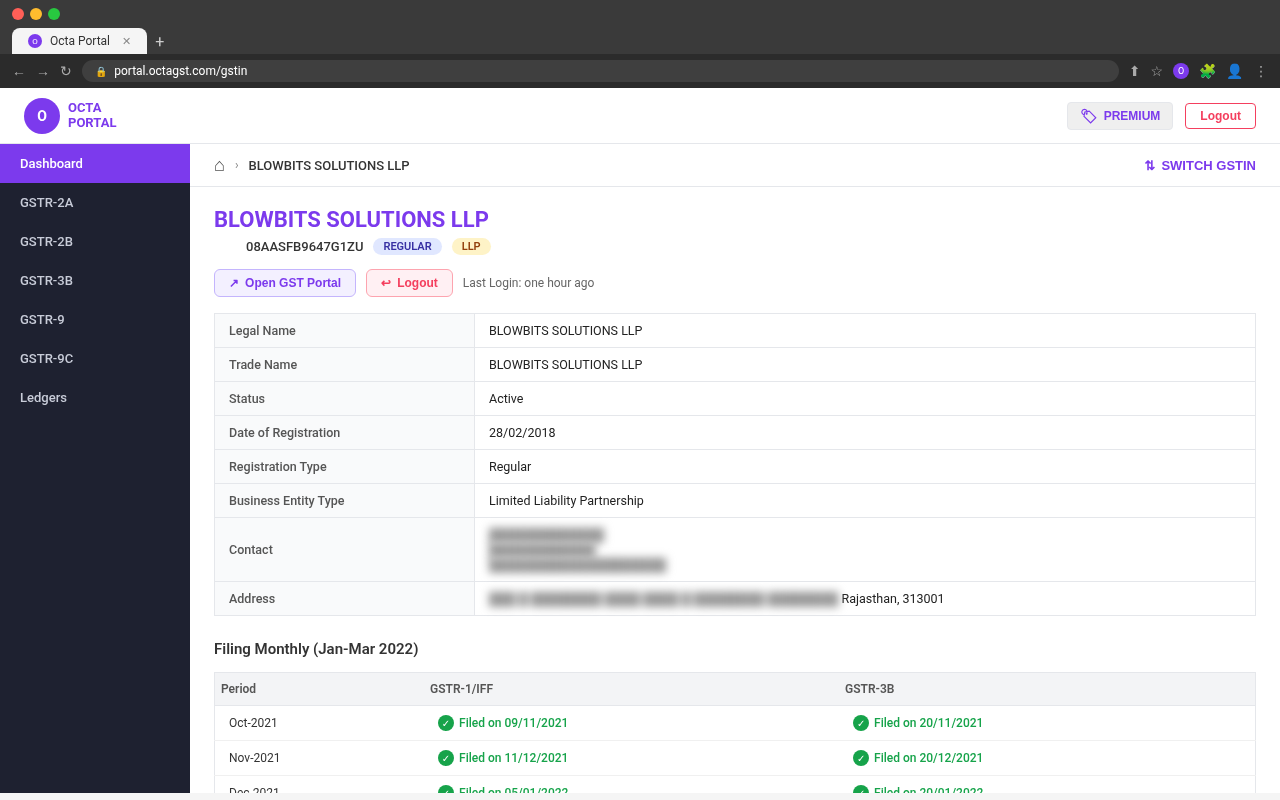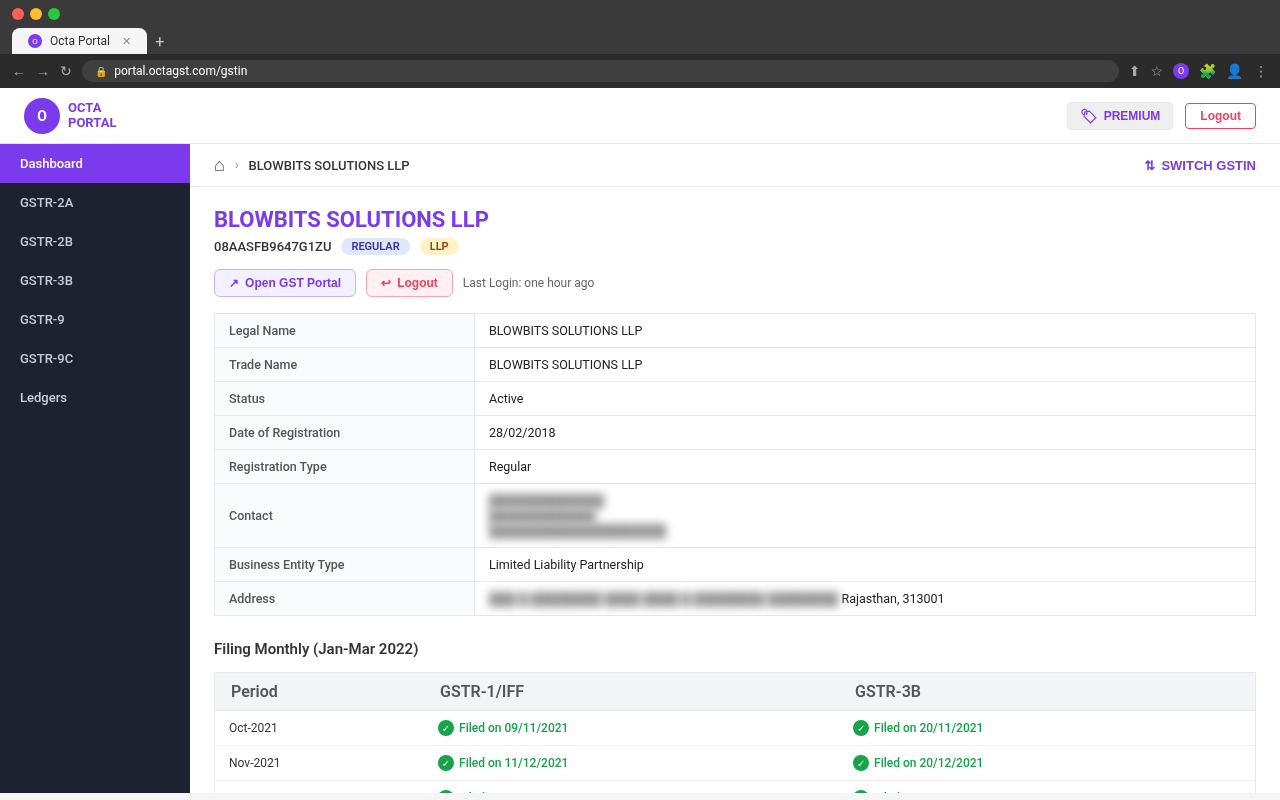--- a/index.html
+++ b/index.html
@@ -57,21 +57,21 @@
     .breadcrumb-text { font-size: 13px; color: #333; font-weight: 500; }
     .switch-gstin-btn { display: flex; align-items: center; gap: 6px; color: #7c3aed; font-size: 13px; font-weight: 600; cursor: pointer; border: none; background: none; }
 
     
     .main-content { padding: 20px 24px; }
 
     .top-section { display: flex; align-items: flex-start; justify-content: space-between; margin-bottom: 16px; }
     .company-info { }
     .company-name { color: #7c3aed; font-size: 22px; font-weight: 700; margin-bottom: 6px; }
     .gstin-row { display: flex; align-items: center; gap: 10px; margin-bottom: 14px; }
-    .gstin-number { font-size: 13px; color: #333; font-weight: 500; }
+    .gstin-number { font-size: 13px; color: #333; font-weight: 500; margin-left: 32px; }
     .badge { padding: 2px 10px; border-radius: 20px; font-size: 11px; font-weight: 600; }
     .badge-regular { background: #e0e7ff; color: #3730a3; }
     .badge-llp { background: #fef3c7; color: #92400e; }
     .action-row { display: flex; align-items: center; gap: 10px; }
     .open-portal-btn { display: flex; align-items: center; gap: 6px; background: #f3f0ff; color: #7c3aed; border: 1px solid #c4b5fd; padding: 6px 14px; border-radius: 6px; font-size: 12px; font-weight: 600; cursor: pointer; }
     .logout-btn { display: flex; align-items: center; gap: 6px; background: #fff0f3; color: #f43f5e; border: 1px solid #fda4af; padding: 6px 14px; border-radius: 6px; font-size: 12px; font-weight: 600; cursor: pointer; }
     .last-login { font-size: 12px; color: #666; }
 
     .page-title { color: #06b6d4; font-size: 22px; font-weight: 700; text-align: right; flex: 1; margin-left: 20px; }
 
@@ -80,21 +80,21 @@
     .info-table tr { border-bottom: 1px solid #e5e7eb; }
     .info-table td { padding: 9px 14px; font-size: 12.5px; }
     .info-table td:first-child { width: 260px; background: #f9fafb; color: #555; font-weight: 500; border-right: 1px solid #e5e7eb; }
     .info-table td:last-child { color: #222; }
     .blurred { filter: blur(4px); color: #999; display: inline-block; }
 
     
     .filing-title { font-size: 15px; font-weight: 600; color: #333; margin-bottom: 14px; }
 
     .filing-table { width: 100%; border-collapse: collapse; border: 1px solid #e5e7eb; }
-    .filing-table th { background: #f3f4f6; padding: 9px 16px; text-align: left; font-size: 16px; font-weight: 600; color: #555; border-bottom: 1px solid #e5e7eb; }
+    .filing-table th { background: #f3f4f6; padding: 9px 6px; text-align: left; font-size: 12px; font-weight: 600; color: #555; border-bottom: 1px solid #e5e7eb; }
     .filing-table td { padding: 9px 14px; font-size: 12px; border-bottom: 1px solid #f0f0f0; color: #333; }
     .filed-text { color: #16a34a; font-size: 12px; font-weight: 500; display: flex; align-items: center; gap: 5px; }
     .check-circle { width: 16px; height: 16px; background: #16a34a; border-radius: 50%; display: inline-flex; align-items: center; justify-content: center; color: white; font-size: 10px; flex-shrink: 0; }
   </style>
 </head>
 <body>
 
 <div class="browser-chrome">
   <div class="browser-titlebar">
     <div class="browser-dots">
@@ -214,30 +214,30 @@
           </tr>
           <tr>
             <td>Date of Registration</td>
             <td>28/02/2018</td>
           </tr>
           <tr>
             <td>Registration Type</td>
             <td>Regular</td>
           </tr>
           <tr>
+            <td>Business Entity Type</td>
+            <td>Limited Liability Partnership</td>
+          </tr>
+          <tr>
             <td>Contact</td>
             <td>
               <span class="blurred">█████████████</span><br>
               <span class="blurred">████████████</span><br>
               <span class="blurred">████████████████████</span>
             </td>
-          </tr>
-          <tr>
-            <td>Business Entity Type</td>
-            <td>Limited Liability Partnership</td>
           </tr>
           <tr>
             <td>Address</td>
             <td>
               <span class="blurred">███ █ ████████ ████ ████ █ ████████ ████████</span>
               <span> Rajasthan, 313001</span>
             </td>
           </tr>
         </tbody>
           </table>

